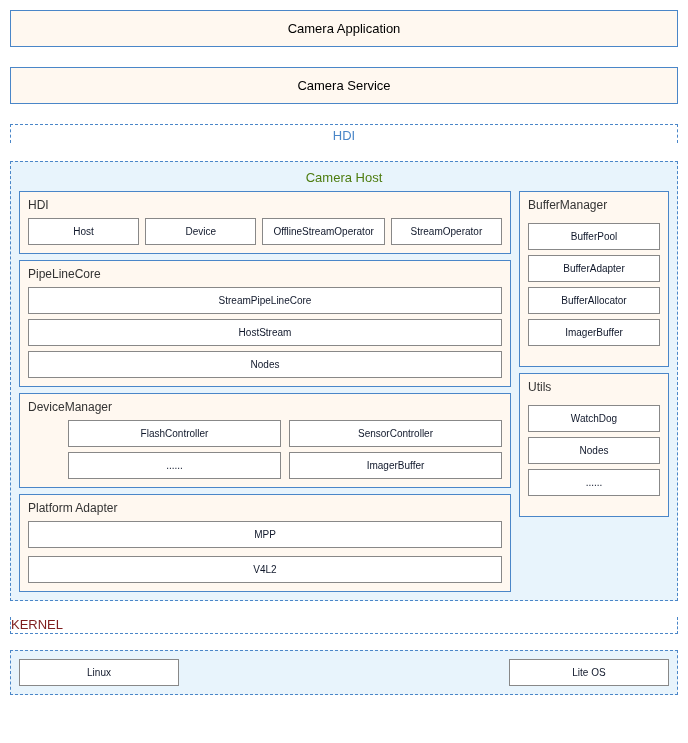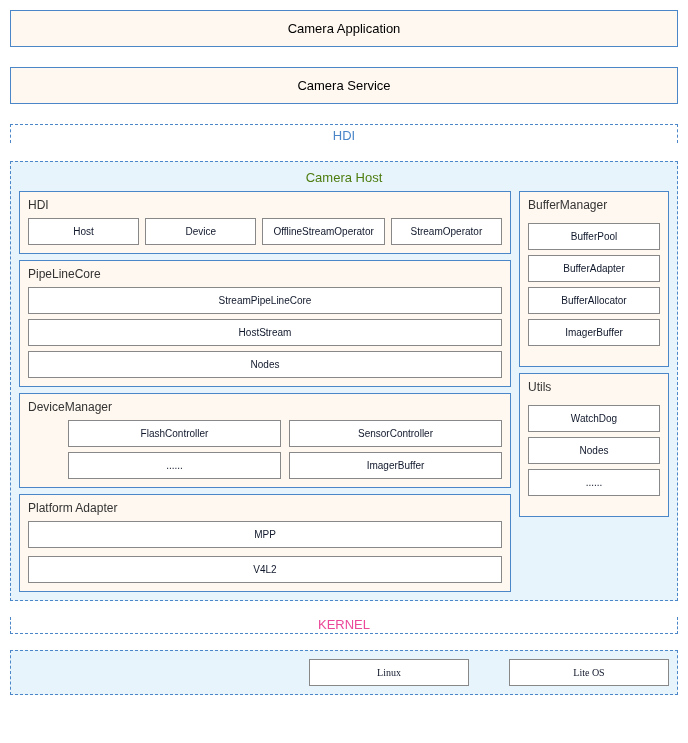--- a/index.html
+++ b/index.html
@@ -36,22 +36,22 @@
       color: #4a86c8;
       font-size: 13px;
       margin-bottom: 2px;
       border-top: 1px dashed #4a86c8;
       border-left: 1px dashed #4a86c8;
       border-right: 1px dashed #4a86c8;
       padding: 3px 0 0 0;
     }
 
     .kernel-label-row {
-      text-align: center;
-      color: #ec4899;
+      text-align: left;
+      color: #7f1d1d;
       font-size: 13px;
       border-bottom: 1px dashed #4a86c8;
       border-left: 1px dashed #4a86c8;
       border-right: 1px dashed #4a86c8;
       padding: 0 0 1px 0;
     }
 
     
     .camera-host-outer {
       border: 1px dashed #4a86c8;
@@ -171,22 +171,21 @@
     .kernel-outer {
       border: 1px dashed #4a86c8;
       background: #e8f4fc;
       padding: 8px;
       margin-top: 0;
     }
 
     .kernel-row {
       display: flex;
       gap: 40px;
-      justify-content: flex-end;
-      font-family: Liberation Serif, serif;
+      justify-content: space-between;
     }
 
     .kernel-row .comp-box {
       width: 160px;
     }
   </style>
 </head>
 <body>
 
 <div class="diagram-wrapper">

